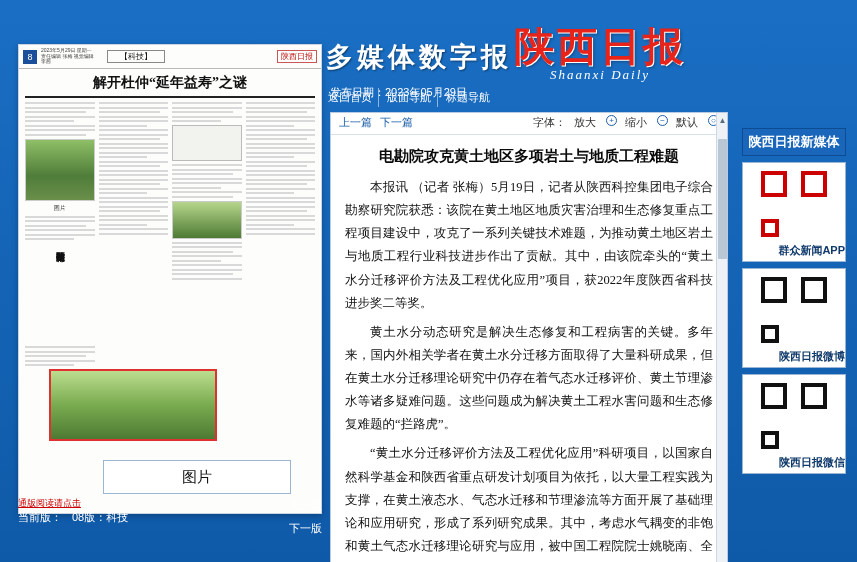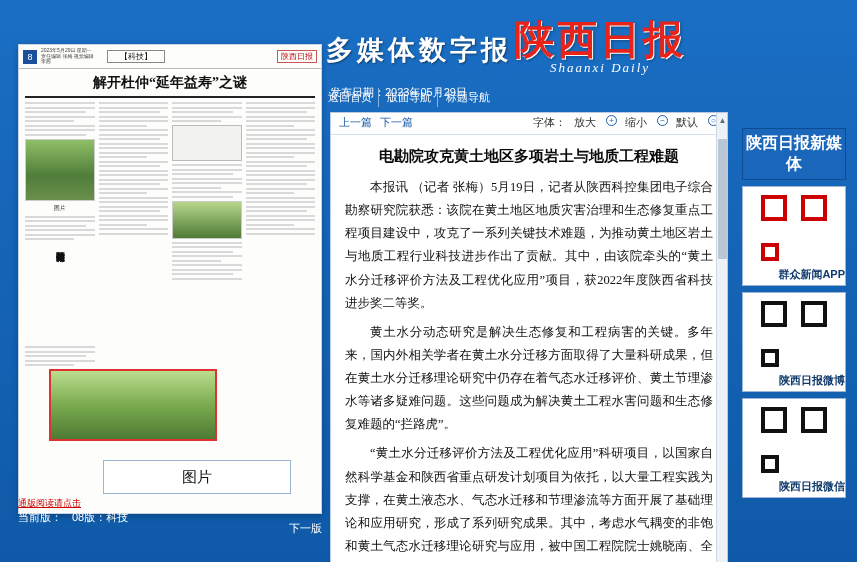--- a/index.html
+++ b/index.html
@@ -80,21 +80,21 @@
   .pagebar .right { margin-left: auto; display: flex; gap: 8px; flex-direction: column; }
   .pagebar a { color: #fff; text-decoration: none; }
   .imgbox {
     position: absolute; left: 103px; bottom: 68px; width: 188px; height: 34px;
     background: #ffffff; border: 1px solid #9bb6d4;
     display: flex; align-items: center; justify-content: center;
     font-size: 15px; color: #111; font-family: "Liberation Serif", serif;
   }
   
   .brand-zone {
-    position: absolute; left: 322px; top: 0; right: 0; height: 82px;
+    position: absolute; left: 322px; top: 7px; right: 0; height: 82px;
   }
   .brand-cn {
     position: absolute; left: 4px; top: 32px;
     font-family: "Liberation Serif", serif; font-size: 27px; color: #ffffff;
     letter-spacing: 4px; font-weight: bold;
     text-shadow: 1px 1px 2px rgba(0,0,0,.45);
   }
   .masthead-red {
     position: absolute; left: 192px; top: 12px;
     font-family: "Liberation Serif", serif; font-size: 40px; font-weight: bold;
@@ -152,21 +152,21 @@
   }
   .scroll-arrow {
     position: absolute; left: 1px; width: 9px; height: 11px;
     font-size: 8px; text-align: center; color: #5a6b7c; line-height: 11px;
   }
   
   .media-col {
     position: absolute; left: 742px; top: 128px; width: 104px;
   }
   .media-head {
-    background: #1a66bb; color: #ffffff; font-size: 16px; font-weight: bold;
+    background: #1a66bb; color: #ffffff; font-size: 13px; font-weight: bold;
     text-align: center; padding: 4px 0; border: 1px solid #0c4c93;
   }
   .qr-card {
     margin-top: 6px; background: #ffffff; border: 1px solid #9bb6d4; padding: 5px 0 3px;
     text-align: right;
   }
   .qr {
     width: 72px; height: 72px; margin: 0 auto; background: #ffffff;
     background-image:
       repeating-linear-gradient(90deg, #111 0 3px, transparent 3px 6px),

